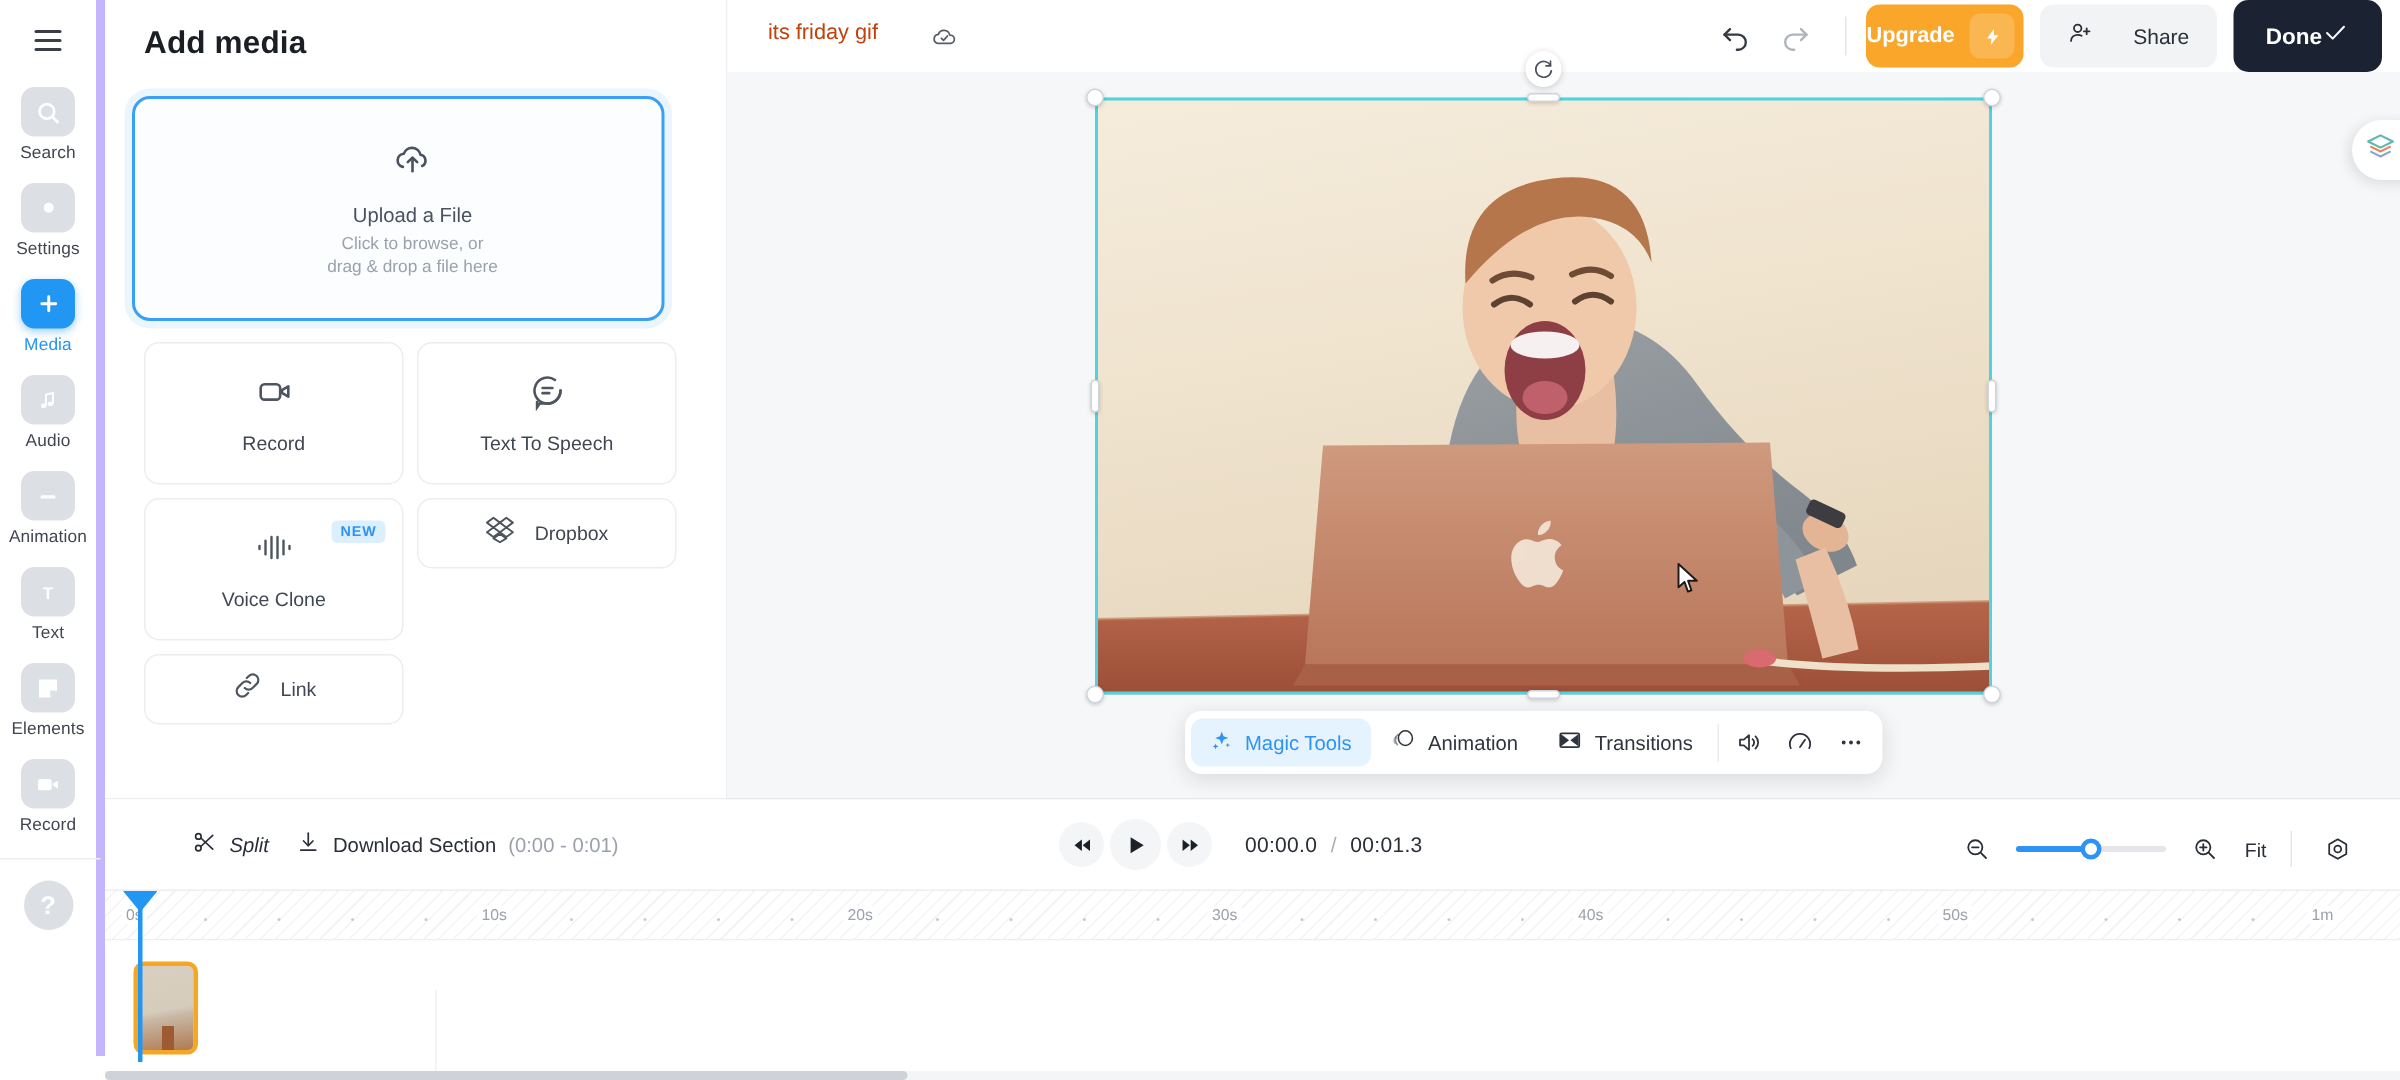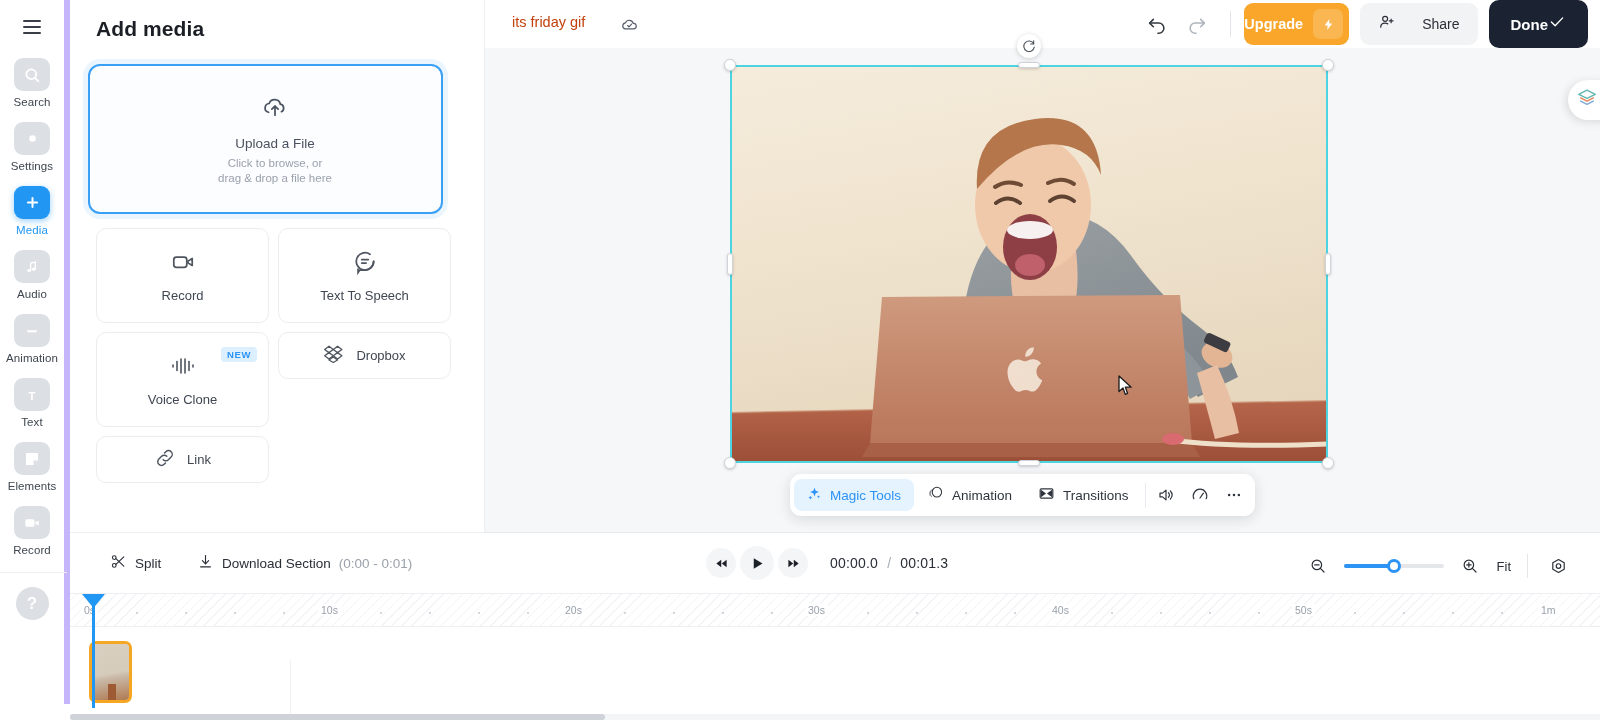--- a/index.html
+++ b/index.html
@@ -117,21 +117,21 @@
      color:#2f353e; cursor:pointer; border-radius:8px;}
 
   #layers-pill { position:absolute; right:-12px; top:32px; width:44px; height:40px; background:#fff;
      border-radius:22px 0 0 22px; box-shadow:-2px 2px 9px rgba(20,28,40,.13);
      display:flex; align-items:center; justify-content:flex-start; padding-left:8px; cursor:pointer; }
 
   
   #tl-tools { position:absolute; left:70px; top:533px; width:1530px; height:60px; background:#fff; }
   .tt { position:absolute; display:flex; align-items:center; gap:8px; cursor:pointer;
         font-size:13.5px; color:#2a2f37; }
-  #tt-split { left:40px; top:20px; }
+  #tt-split { left:58px; top:20px;font-style:italic; }
   #tt-dl { left:127px; top:20px; }
   #tt-dl .muted { color:#9aa1ab; }
   #pb { position:absolute; left:636px; top:13px; display:flex; align-items:center; gap:4px; }
   .pb-btn { width:30px; height:30px; border-radius:50%; background:#f4f5f7; display:flex;
      align-items:center; justify-content:center; color:#1c2127; cursor:pointer; }
   .pb-btn.big { width:34px;height:34px; }
   #pb-time { margin-left:18px; font-size:14px; color:#2a2f37; letter-spacing:.2px; }
   #pb-time .sep { color:#a8aeb7; margin:0 9px; }
   #zoomctl { position:absolute; right:28px; top:19px; display:flex; align-items:center; gap:0; }
   .z-ic { width:28px;height:28px;display:flex;align-items:center;justify-content:center;

